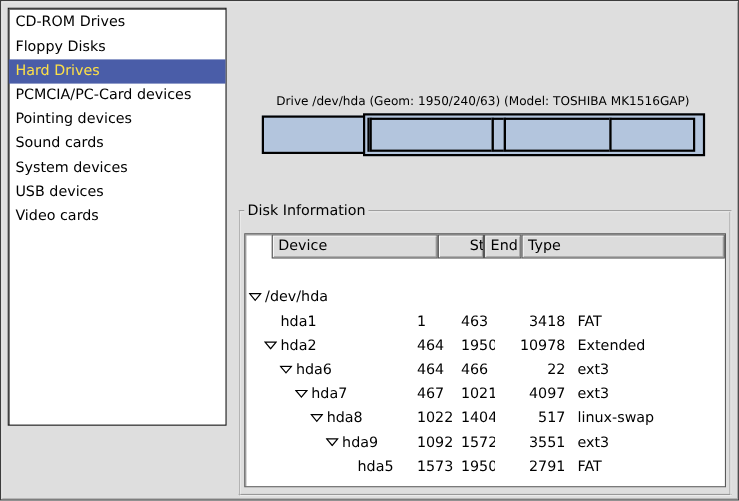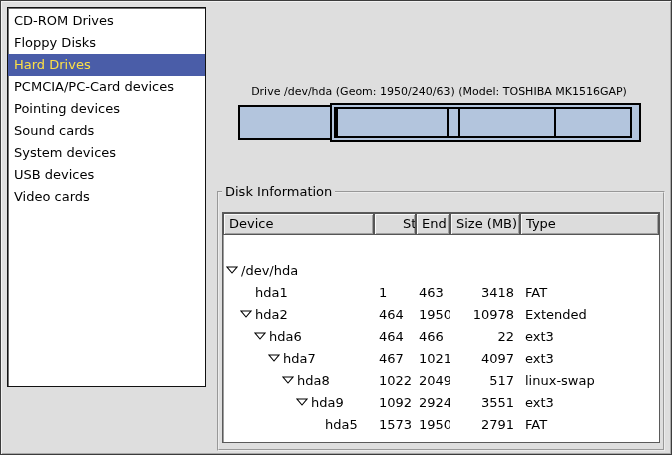--- a/index.html
+++ b/index.html
@@ -62,21 +62,21 @@
   }
 
   
   .table {
     position: absolute; left: 3px; right: 3px; top: 19px; bottom: 6px;
     box-sizing: border-box; background: #ffffff;
     border: 1px solid #5a5a5a;
     box-shadow: inset 1px 1px 0 #9d9d9d;
     overflow: hidden;
   }
-  .thead { display: flex; height: 22px; }
+  .thead { display: flex; height: 22px; margin-left: 24px; }
   .hcell {
     box-sizing: border-box; height: 22px; line-height: 19px;
     background: #dcdcdc; border: 1px solid #565656;
     box-shadow: inset 1px 1px 0 #fafafa, inset -1px -1px 0 #a0a0a0;
     padding-left: 5px; white-space: nowrap; overflow: hidden;
     cursor: default;
   }
   .w-dev  { width: 151px; flex: 0 0 151px; }
   .w-start{ width: 42px;  flex: 0 0 42px; padding-left: 28px; }
   .w-end  { width: 34px;  flex: 0 0 34px; }
@@ -129,21 +129,20 @@
   </div>
 
   <div class="groupbox">
     <span class="groupbox-label">Disk Information</span>
 
     <div class="table">
       <div class="thead">
         <div class="hcell w-dev">Device</div>
         <div class="hcell w-start">Start</div>
         <div class="hcell w-end">End</div>
-        <div class="hcell w-size">Size (MB)</div>
         <div class="hcell w-type">Type</div>
       </div>
       <div class="tbody" id="tbody">
           <div class="trow">
     <div class="c c-dev w-dev">
       <span class="indent i0"></span>
       <span class="trislot">
         <svg width="12" height="8" viewBox="0 0 12 8">
           <polygon points="1,1 11,1 6,7" fill="#ffffff" stroke="#000000" stroke-width="1.1"></polygon>
         </svg>
@@ -215,36 +214,36 @@
     <div class="c c-dev w-dev">
       <span class="indent i4"></span>
       <span class="trislot">
         <svg width="12" height="8" viewBox="0 0 12 8">
           <polygon points="1,1 11,1 6,7" fill="#ffffff" stroke="#000000" stroke-width="1.1"></polygon>
         </svg>
       </span>
       <span class="dev-label">hda8</span>
     </div>
     <div class="c c-start w-start">1022</div>
-    <div class="c c-end w-end">2049</div>
+    <div class="c c-end w-end">1404</div>
     <div class="c c-size w-size">517</div>
     <div class="c c-type w-type">linux-swap</div>
   </div>
           <div class="trow">
     <div class="c c-dev w-dev">
       <span class="indent i5"></span>
       <span class="trislot">
         <svg width="12" height="8" viewBox="0 0 12 8">
           <polygon points="1,1 11,1 6,7" fill="#ffffff" stroke="#000000" stroke-width="1.1"></polygon>
         </svg>
       </span>
       <span class="dev-label">hda9</span>
     </div>
     <div class="c c-start w-start">1092</div>
-    <div class="c c-end w-end">2924</div>
+    <div class="c c-end w-end">1572</div>
     <div class="c c-size w-size">3551</div>
     <div class="c c-type w-type">ext3</div>
   </div>
           <div class="trow">
     <div class="c c-dev w-dev">
       <span class="indent i6"></span>
       <span class="trislot"></span>
       <span class="dev-label">hda5</span>
     </div>
     <div class="c c-start w-start">1573</div>

